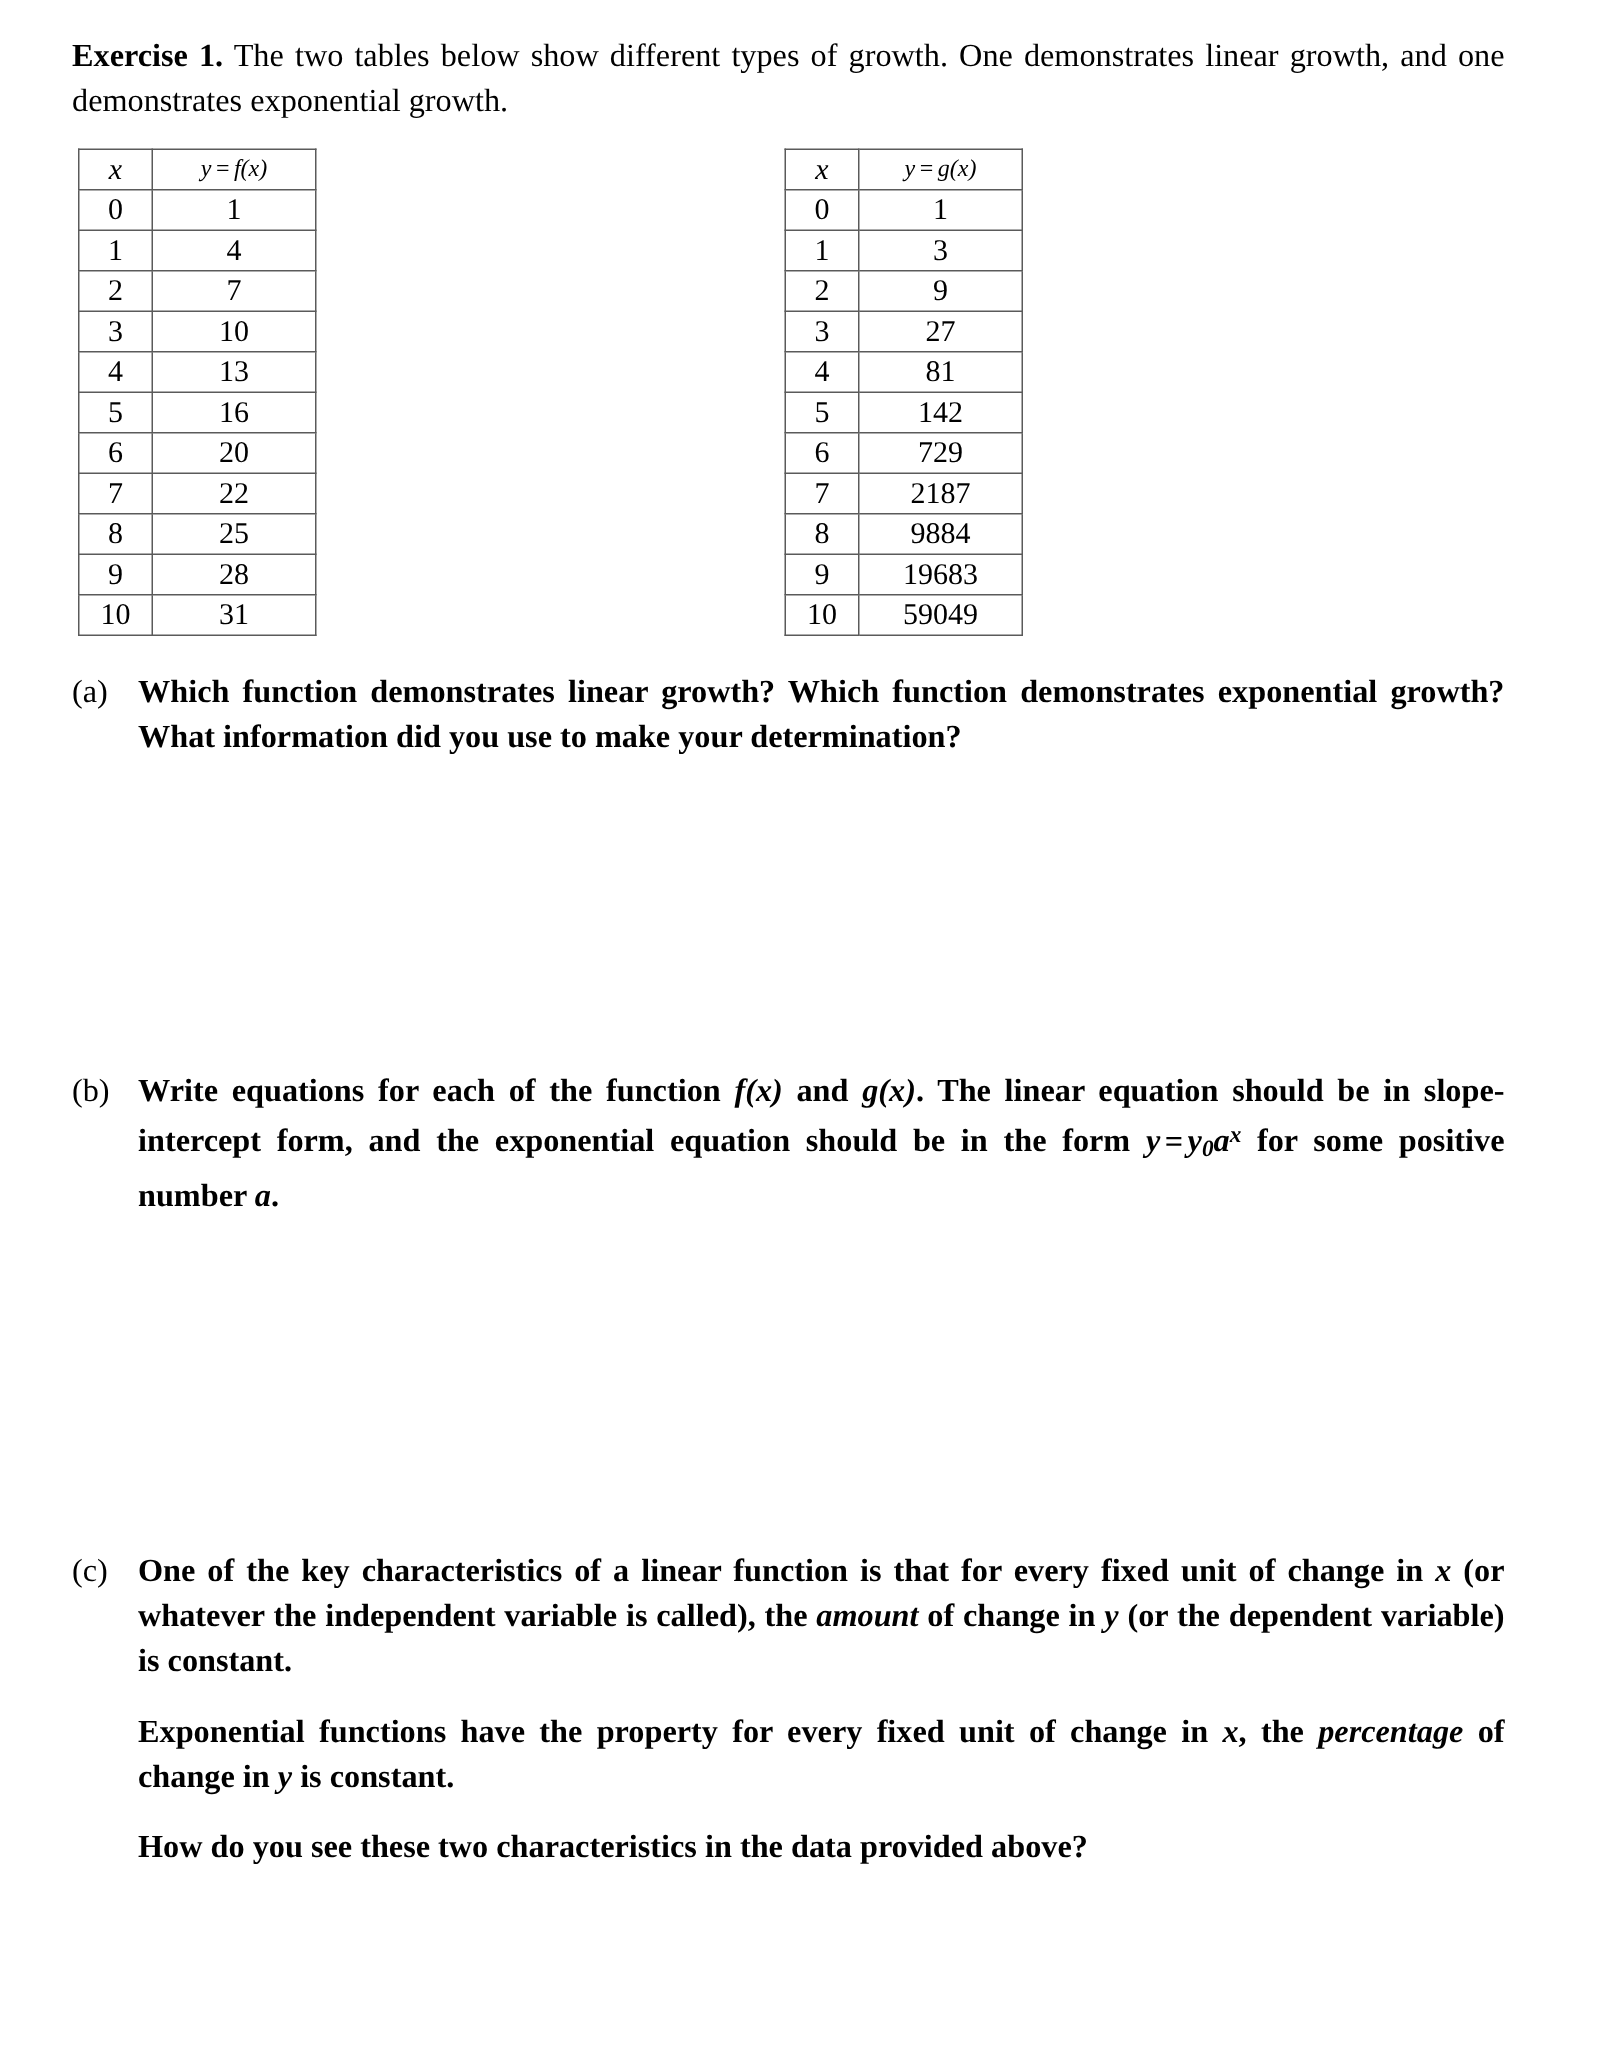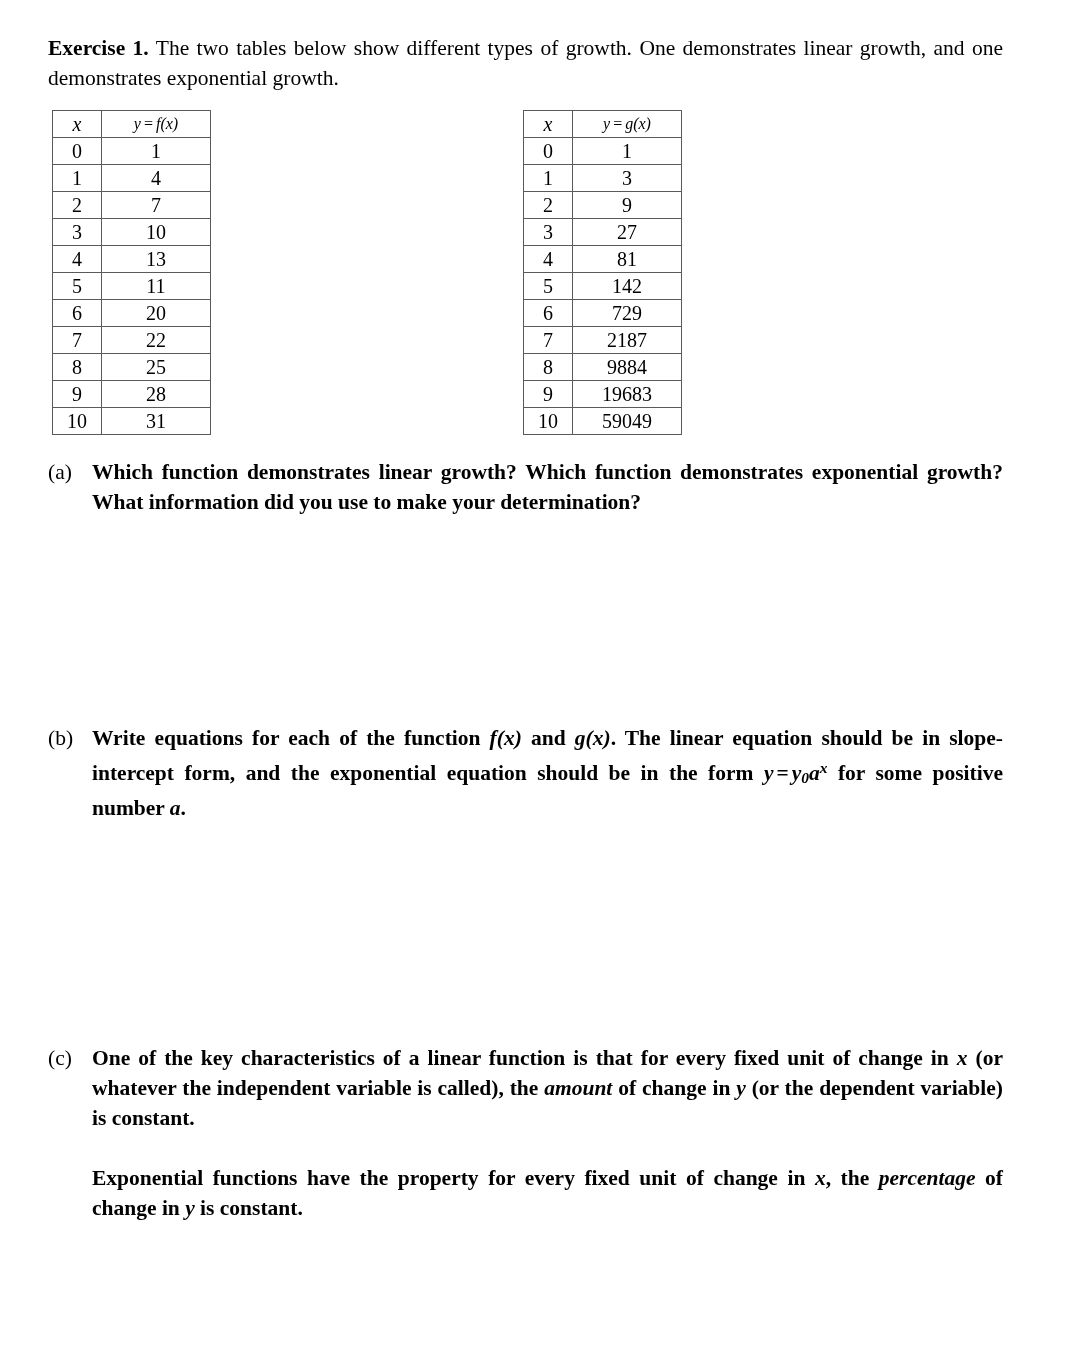--- a/index.html
+++ b/index.html
@@ -10,21 +10,21 @@
   body {
     width: 1078px;
     height: 1372px;
     font-family: "Liberation Serif", "DejaVu Serif", serif;
     color: #000000;
     position: relative;
     overflow: hidden;
   }
   .page {
     position: absolute;
-    left: 0; top: 11px;
+    left: 0; top: 0;
     width: 1078px;
     height: 1312px;
   }
 
   
   .intro {
     position: absolute;
     left: 48px;
     top: 22px;
     width: 955px;
@@ -87,21 +87,21 @@
   .part .ptext {
     margin-left: 44px;
     text-align: justify;
     text-justify: inter-word;
     font-weight: bold;
   }
   .part .ptext p {
     margin: 0;
   }
   .part .ptext p + p {
-    margin-top: 30px;
+    margin-top: 17px;
   }
   #part-a { left: 48px; top: 446px; }
   #part-b { left: 48px; top: 712px; }
   #part-c { left: 48px; top: 1032px; }
 
   em.it { font-style: italic; }
   sub.sub0 { font-size: 0.72em; font-style: italic; vertical-align: -0.22em; }
   sup.supx { font-size: 0.72em; font-style: italic; vertical-align: 0.42em; }
 </style>
 </head>
@@ -143,21 +143,21 @@
         <tr>
             <td>3</td>
             <td>10</td>
           </tr>
         <tr>
             <td>4</td>
             <td>13</td>
           </tr>
         <tr>
             <td>5</td>
-            <td>11</td>
+            <td>16</td>
           </tr>
         <tr>
             <td>6</td>
             <td>20</td>
           </tr>
         <tr>
             <td>7</td>
             <td>22</td>
           </tr>
         <tr>
@@ -248,16 +248,17 @@
     <div class="ptext">
       <p><span>Write equations for each of the function </span><span class="mi">f</span><span class="mi">(x)</span><span> and </span><span class="mi">g</span><span class="mi">(x)</span><span>. The linear equation should be in slope-intercept form, and the exponential equation should be in the form </span><span class="mi">y</span><span class="mrel">=</span><span class="mi">y</span><sub class="sub0">0</sub><span class="mi">a</span><sup class="supx">x</sup><span> for some positive number </span><span class="mi">a</span><span>.</span></p>
     </div>
   </div>
 
   <div class="part" id="part-c">
     <span class="marker">(c)</span>
     <div class="ptext">
       <p><span>One of the key characteristics of a linear function is that for every fixed unit of change in </span><span class="mi">x</span><span> (or whatever the independent variable is called), the </span><em class="it">amount</em><span> of change in </span><span class="mi">y</span><span> (or the dependent variable) is constant.</span></p>
       <p><span>Exponential functions have the property for every fixed unit of change in </span><span class="mi">x</span><span>, the </span><em class="it">percentage</em><span> of change in </span><span class="mi">y</span><span> is constant.</span></p>
+      <p>How do you see these two characteristics in the data provided above?</p>
     </div>
   </div>
 
 </div>
 
 </body></html>

